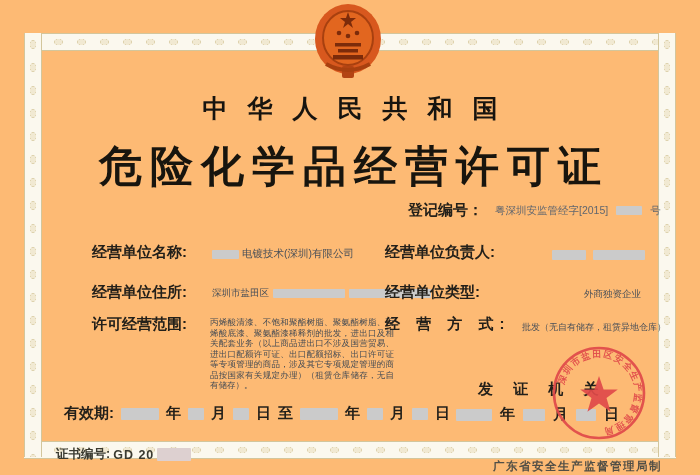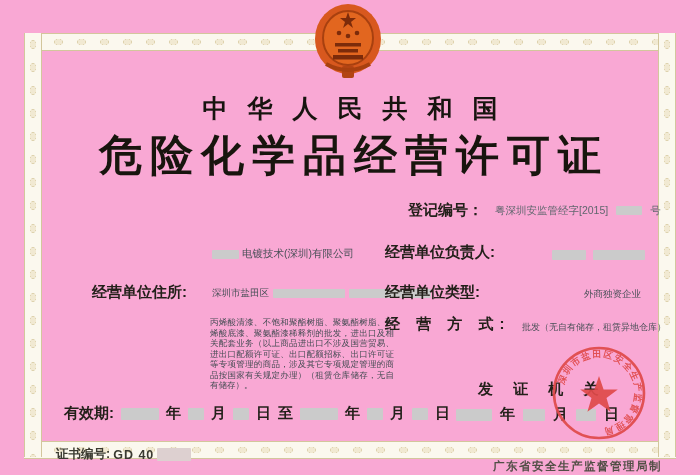--- a/index.html
+++ b/index.html
@@ -1,17 +1,17 @@
 <!DOCTYPE html>
 <html><head>
 <meta charset="utf-8">
 <style>
   html,body{margin:0;padding:0;background:#ffffff;}
   .stage{
-    position:relative;width:700px;height:475px;background:#f9a8d4;
+    position:relative;width:700px;height:475px;background:#fdba74;
     font-family:"Liberation Sans","DejaVu Sans",sans-serif;overflow:hidden;
   }
   
   .band{position:absolute;background-color:#fbf8ee;}
   .band.h{
     left:24px;right:24px;height:16px;
     border-top:1px solid #d3c69c;border-bottom:1px solid #d3c69c;
     background-image:radial-gradient(ellipse 7px 5px at center,#f1e9d2 52%,#d8cba2 60%,rgba(0,0,0,0) 67%);
     background-size:23px 16px;background-repeat:repeat-x;
   }
@@ -27,21 +27,21 @@
   .band.right{right:24px;}
 
   .emblem{position:absolute;left:312px;top:2px;width:72px;height:78px;z-index:4;}
 
   .country{
     position:absolute;top:92px;left:0;right:0;text-align:center;
     font-size:25px;font-weight:bold;color:#17140f;
     letter-spacing:20px;text-indent:20px;white-space:nowrap;
   }
   .main-title{
-    position:absolute;top:127px;left:0;right:0;text-align:center;
+    position:absolute;top:138px;left:0;right:0;text-align:center;
     font-size:43px;font-weight:bold;color:#18150e;
     letter-spacing:8px;text-indent:8px;white-space:nowrap;
   }
 
   .label{font-size:15px;font-weight:bold;color:#23201a;white-space:nowrap;}
   .value{color:#4a5058;}
   .box{display:inline-block;background:#cbcbcb;border-radius:1px;vertical-align:middle;}
   .row{position:absolute;display:flex;align-items:center;}
 
   .reg-row{left:408px;top:201px;gap:12px;}
@@ -110,20 +110,23 @@
 
   <div class="row reg-row">
     <span class="label">登记编号：</span>
     <span class="reg-value">
       <span>粤深圳安监管经字[2015]</span>
       <span class="box" style="width:26px;height:9px;"></span>
       <span>号</span>
     </span>
   </div>
 
+  <div class="row lbl-name">
+      <span class="label">经营单位名称:</span>
+    </div>
   <div class="row val-name">
     <span class="box" style="width:27px;height:9px;"></span>
     <span class="value">电镀技术(深圳)有限公司</span>
   </div>
 
   <div class="row lbl-manager">
       <span class="label">经营单位负责人:</span>
     </div>
   <div class="row val-manager">
     <span class="box" style="width:34px;height:10px;"></span>
@@ -139,20 +142,23 @@
     <span class="box" style="width:82px;height:9px;"></span>
   </div>
 
   <div class="row lbl-type">
       <span class="label">经营单位类型:</span>
     </div>
   <div class="row val-type">
       <span class="value">外商独资企业</span>
     </div>
 
+  <div class="row lbl-scope">
+      <span class="label">许可经营范围:</span>
+    </div>
   <div class="val-scope">丙烯酸清漆、不饱和聚酯树脂、聚氨酯树脂、丙烯酸底漆、聚氨酯漆稀释剂的批发，进出口及相关配套业务（以上商品进出口不涉及国营贸易、进出口配额许可证、出口配额招标、出口许可证等专项管理的商品，涉及其它专项规定管理的商品按国家有关规定办理）（租赁仓库储存，无自有储存）。</div>
 
   <div class="row lbl-mode">
       <span class="label" style="letter-spacing:6px;">经 营 方 式:</span>
     </div>
   <div class="val-mode">批发（无自有储存，租赁异地仓库）</div>
 
   <div class="row issuer">
       <span class="label" style="letter-spacing:8px;">发 证 机 关</span>
     </div>
@@ -189,19 +195,19 @@
     <span class="box" style="width:38px;height:12px;"></span>
     <span class="unit">年</span>
     <span class="box" style="width:16px;height:12px;"></span>
     <span class="unit">月</span>
     <span class="box" style="width:16px;height:12px;"></span>
     <span class="unit">日</span>
   </div>
 
   <div class="row certno">
     <span class="label">证书编号:</span>
-    <span class="value">GD 40</span>
+    <span class="value">GD 20</span>
     <span class="box" style="width:34px;height:13px;"></span>
   </div>
 
   <div class="footer">广东省安全生产监督管理局制</div>
 
 </div>
 
 </body></html>

